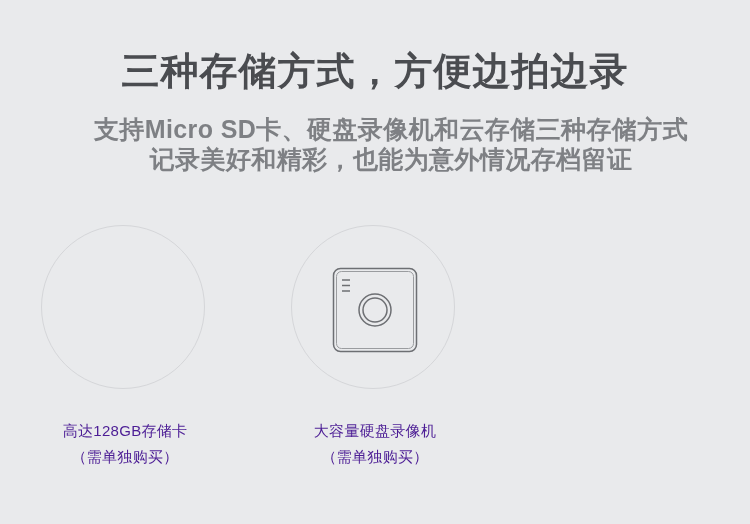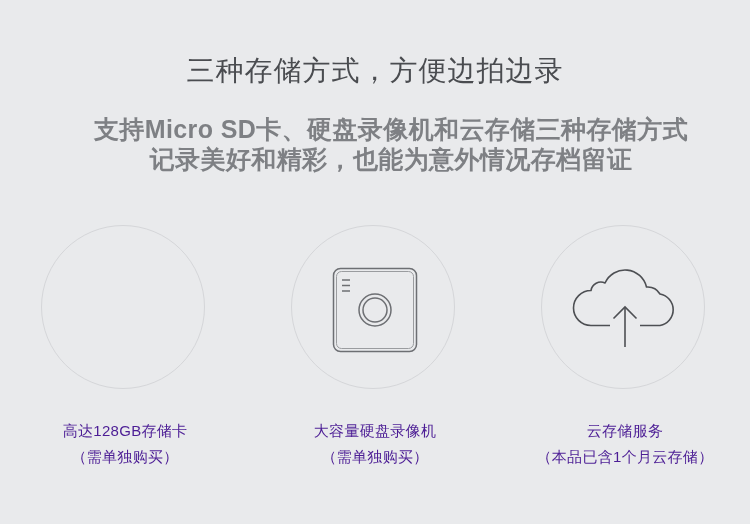--- a/index.html
+++ b/index.html
@@ -11,21 +11,21 @@
     position:relative;
     -webkit-font-smoothing:antialiased;
   }
   .page{position:relative;width:750px;height:524px;}
 
   
   .head{ position:absolute; left:0; top:0; width:750px; text-align:center; }
   .title{
     margin:0; padding:0;
     position:absolute; left:0; top:52px; width:750px;
-    font-size:28px; font-weight:normal; letter-spacing:1px;
+    font-size:38px; font-weight:bold; letter-spacing:1px;
     color:#4a4c50; line-height:38px; white-space:nowrap;
   }
   .sub{
     position:absolute; left:0; width:750px;
     font-size:25px; color:#7e8084; line-height:27px;
     font-weight:bold; letter-spacing:.4px; white-space:nowrap;padding-left:16px;
   }
   .sub1{ top:116px; }
   .sub2{ top:146px; }
 
@@ -98,40 +98,15 @@
           <circle cx="125" cy="85" r="16" fill="none" stroke="#6d6f73" stroke-width="1.5"></circle>
           <circle cx="125" cy="85" r="12" fill="none" stroke="#6d6f73" stroke-width="1.5"></circle>
         </svg>
       </div>
       <div class="caption">
         <span class="l1">大容量硬盘录像机</span>
         <span class="l2">（需单独购买）</span>
       </div>
     </div>
 
-    <div class="col col-c">
-      <div class="circle"></div>
-      <div class="art">
-        <svg width="250" height="172" viewBox="0 0 250 172" xmlns="http://www.w3.org/2000/svg">
-
-          <path d="M110 100.5
-                   L91 100.5
-                   A17.5 17.5 0 0 1 91 65.5
-                   A10 10 0 0 1 105 58
-                   A22 22 0 0 1 146.5 62
-                   A14.5 14.5 0 0 1 160 69
-                   A16 16 0 0 1 160 100.5
-                   L140 100.5" fill="none" stroke="#4d4f53" stroke-width="1.6" stroke-linecap="butt" stroke-linejoin="round"></path>
-
-          <g stroke="#4d4f53" stroke-width="1.6" fill="none">
-            <line x1="125" y1="122" x2="125" y2="82"></line>
-            <polyline points="113.5,93.5 125,82 136.5,93.5"></polyline>
-          </g>
-        </svg>
-      </div>
-      <div class="caption">
-        <span class="l1">云存储服务</span>
-        <span class="l2">（本品已含1个月云存储）</span>
-      </div>
-    </div>
 
   </div>
 </div>
 
 </body></html>

